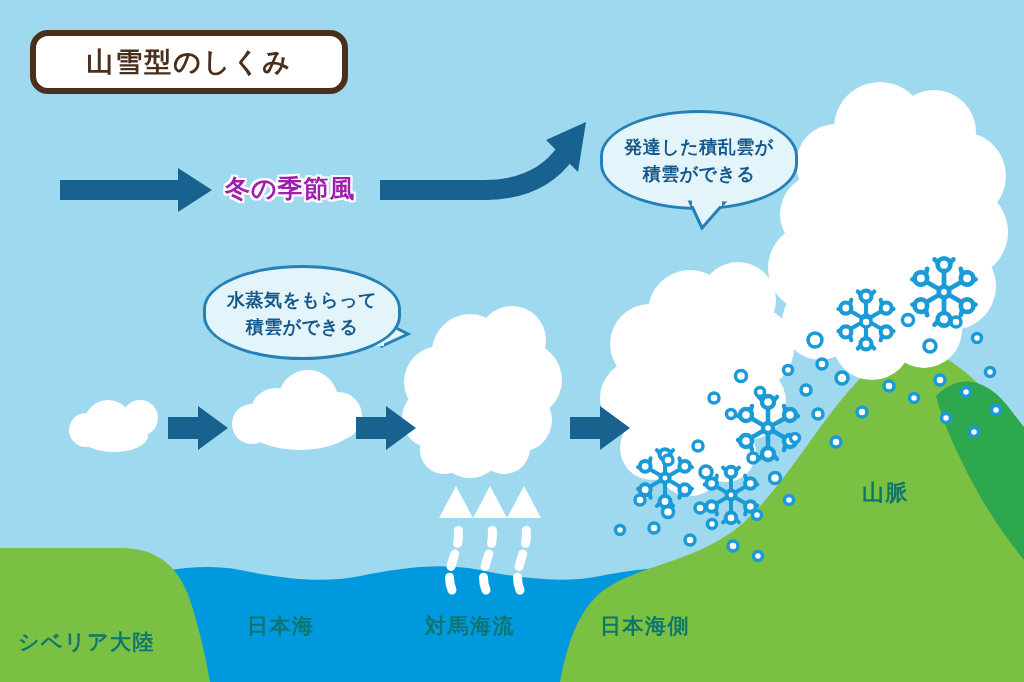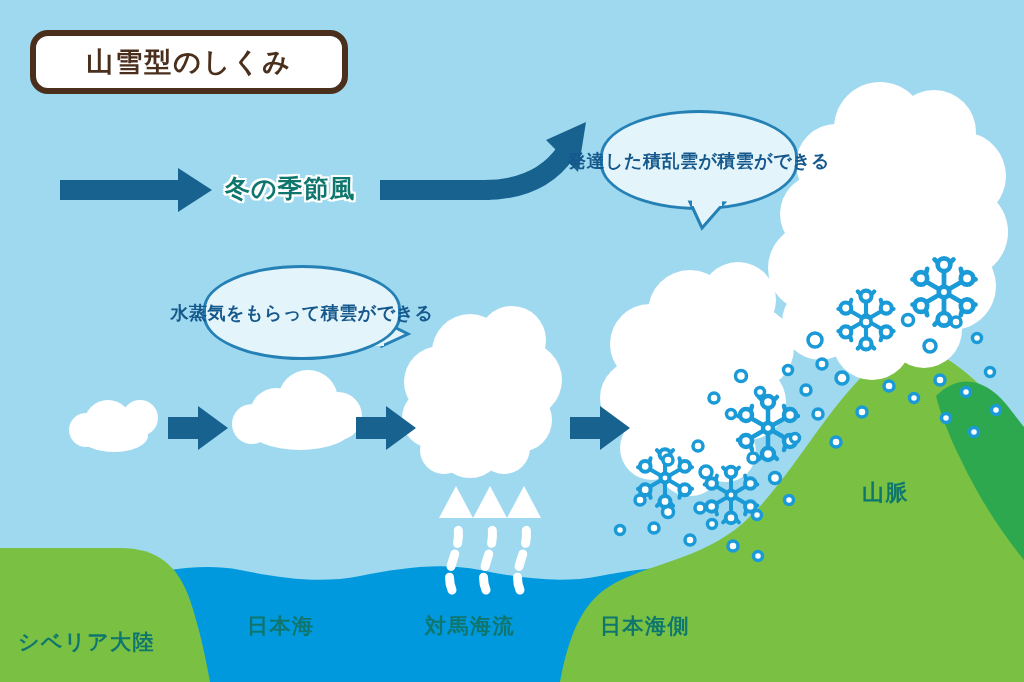--- a/index.html
+++ b/index.html
@@ -22,21 +22,21 @@
   .title-text{
     font-size:27px;font-weight:bold;color:#4a2f1c;letter-spacing:2px;
     white-space:nowrap;
   }
 
   
   .bubble{
     position:absolute;background:#e4f4fb;border:3px solid #2580b5;
     border-radius:50%/46%;
     box-sizing:border-box;
-    display:flex;flex-direction:row;align-items:center;justify-content:center;
+    display:flex;flex-direction:column;align-items:center;justify-content:center;
   }
   .bubble .line{
     color:#15588c;font-weight:bold;font-size:18px;line-height:1.5;
     white-space:nowrap;letter-spacing:0.5px;
   }
   #bubble-cumulonimbus{left:600px;top:110px;width:198px;height:100px;}
   #bubble-cumulus{left:203px;top:265px;width:198px;height:95px;}
 
   
   .land-label{
@@ -45,21 +45,21 @@
   }
   #label-siberia{left:18px;top:628px;}
   #label-seaofjapan{left:247px;top:612px;}
   #label-tsushima{left:425px;top:612px;}
   #label-japanseaside{left:600px;top:612px;}
   #label-mountains{left:862px;top:478px;font-size:22px;}
 
   
   #label-monsoon{
     position:absolute;left:225px;top:172px;
-    font-size:25px;font-weight:bold;color:#0f766e;
+    font-size:25px;font-weight:bold;color:#a21caf;
     letter-spacing:1px;white-space:nowrap;
     text-shadow:
       -2px -2px 0 #ffffff, 2px -2px 0 #ffffff,
       -2px  2px 0 #ffffff, 2px  2px 0 #ffffff,
        0px -2px 0 #ffffff, 0px  2px 0 #ffffff,
       -2px  0px 0 #ffffff, 2px  0px 0 #ffffff;
   }
 </style>
 </head>
 <body>

